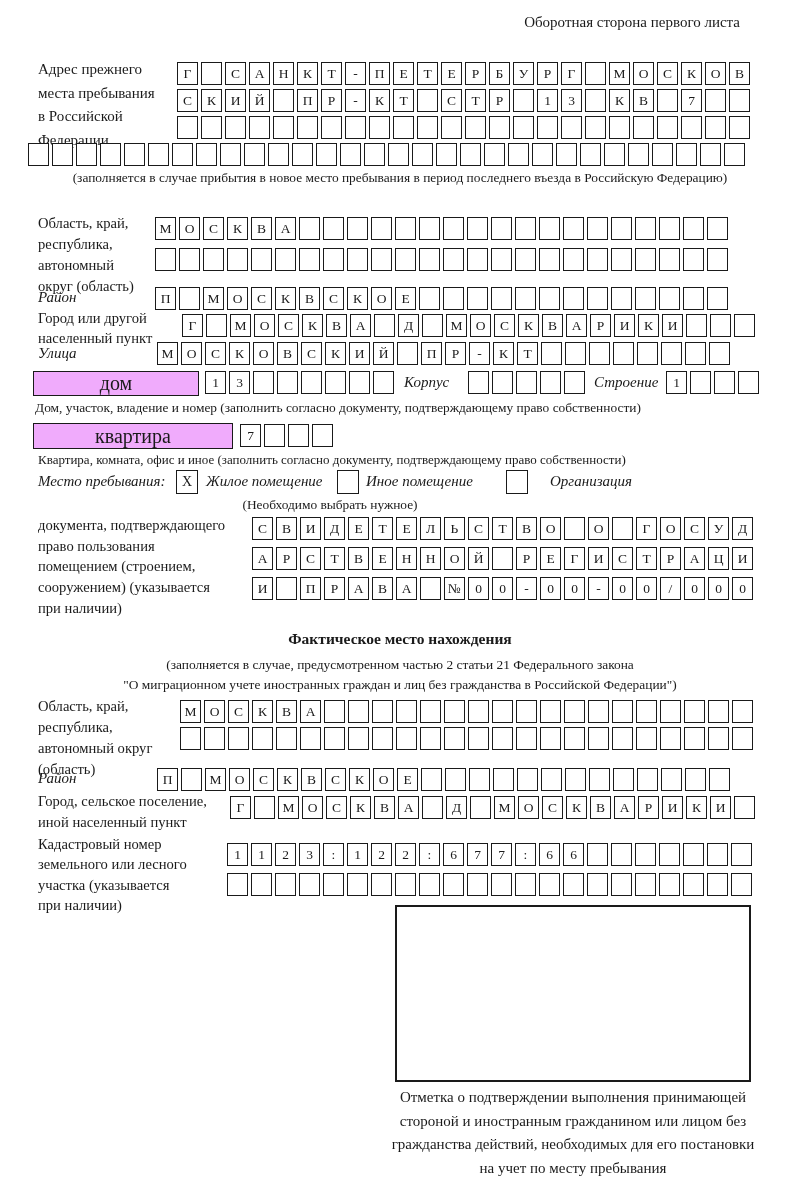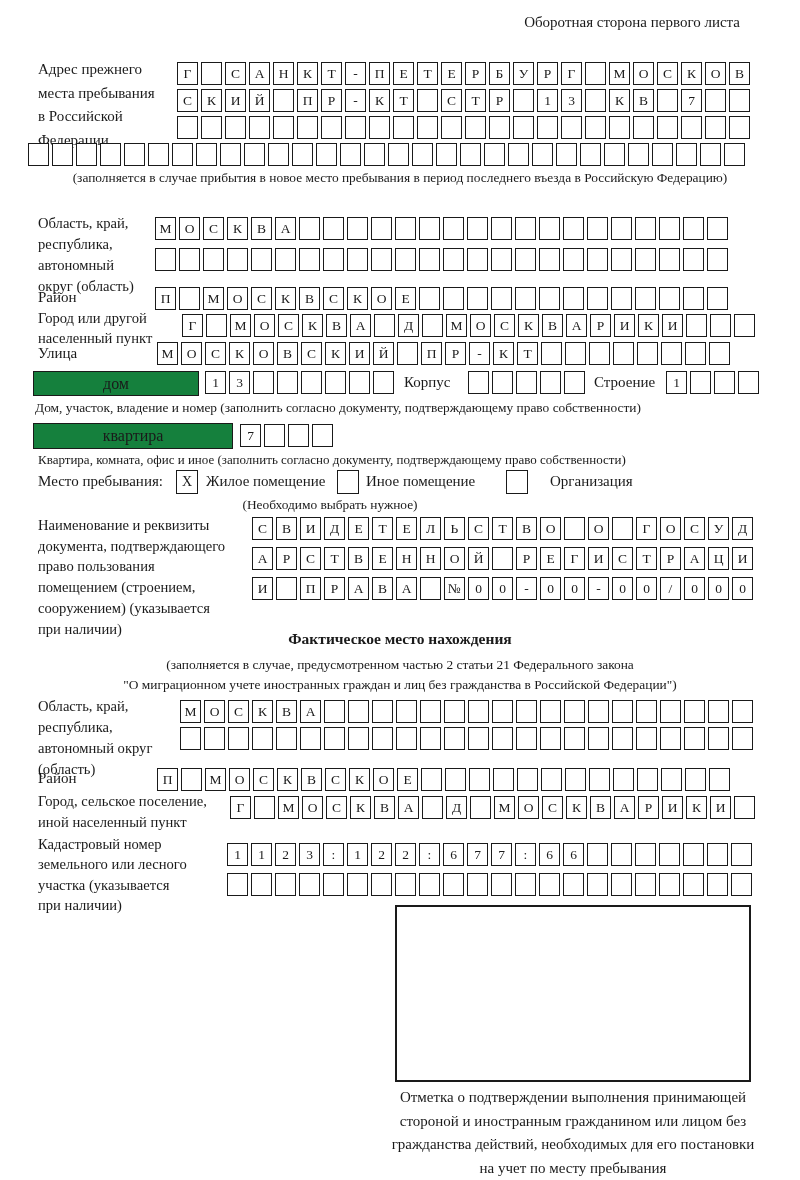--- a/index.html
+++ b/index.html
@@ -4,27 +4,27 @@
 <style>
   html,body{margin:0;padding:0;background:#fff;}
   #page{position:relative;width:800px;height:1180px;background:#fff;overflow:hidden;
         font-family:"Liberation Serif","DejaVu Serif",serif;color:#1a1a1a;}
   .abs{position:absolute;}
   .boxrow{position:absolute;display:flex;gap:3px;}
   .cell{width:21px;height:23px;box-sizing:border-box;border:1.6px solid #1a1a1a;
         display:flex;align-items:center;justify-content:center;
         font-size:13.5px;line-height:1;background:#fff;flex:0 0 auto;}
   .widebox{position:absolute;box-sizing:border-box;border:1.6px solid #1a1a1a;
-        display:flex;align-items:center;justify-content:center;font-size:16px;background:#15803d;}
+        display:flex;align-items:center;justify-content:center;font-size:20px;background:#f0abfc;}
   .cbox{position:absolute;width:22px;height:24px;box-sizing:border-box;border:1.6px solid #1a1a1a;
         display:flex;align-items:center;justify-content:center;font-size:14px;background:#fff;}
   .lbl{position:absolute;font-size:14.6px;line-height:21px;}
   .lbl-top{line-height:23.5px;font-size:15px;}
   .lbl-sm{line-height:20.7px;}
-  .inline-lbl{position:absolute;font-size:15px;}
+  .inline-lbl{position:absolute;font-size:15px;font-style:italic;}
   .cap{position:absolute;font-size:13.4px;text-align:center;}
   .title{position:absolute;font-weight:bold;text-align:center;width:800px;left:0;}
   .bigbox{position:absolute;box-sizing:border-box;border:2px solid #1a1a1a;background:#fff;}
 </style>
 </head>
 <body>
 
 <div id="page">
 
   <div class="abs" style="top:14px;right:60px;font-size:15px;">Оборотная сторона первого листа</div>
@@ -334,21 +334,20 @@
   <div class="inline-lbl" style="left:38px;top:473px;">Место пребывания:</div>
   <span class="cbox" style="left:176px;top:470px;">X</span>
   <div class="inline-lbl" style="left:206px;top:473px;">Жилое помещение</div>
   <span class="cbox" style="left:337px;top:470px;"></span>
   <div class="inline-lbl" style="left:366px;top:473px;">Иное помещение</div>
   <span class="cbox" style="left:506px;top:470px;"></span>
   <div class="inline-lbl" style="left:550px;top:473px;">Организация</div>
   <div class="cap" style="left:150px;top:497px;width:360px;">(Необходимо выбрать нужное)</div>
 
   <div class="lbl lbl-sm" style="left:38px;top:515px;">
-    <div>Наименование и реквизиты</div>
     <div>документа, подтверждающего</div>
     <div>право пользования</div>
     <div>помещением (строением,</div>
     <div>сооружением) (указывается</div>
     <div>при наличии)</div>
   </div>
   <div class="boxrow" style="left:252px;top:517px;">
       <span class="cell">С</span>
       <span class="cell">В</span>
       <span class="cell">И</span>

